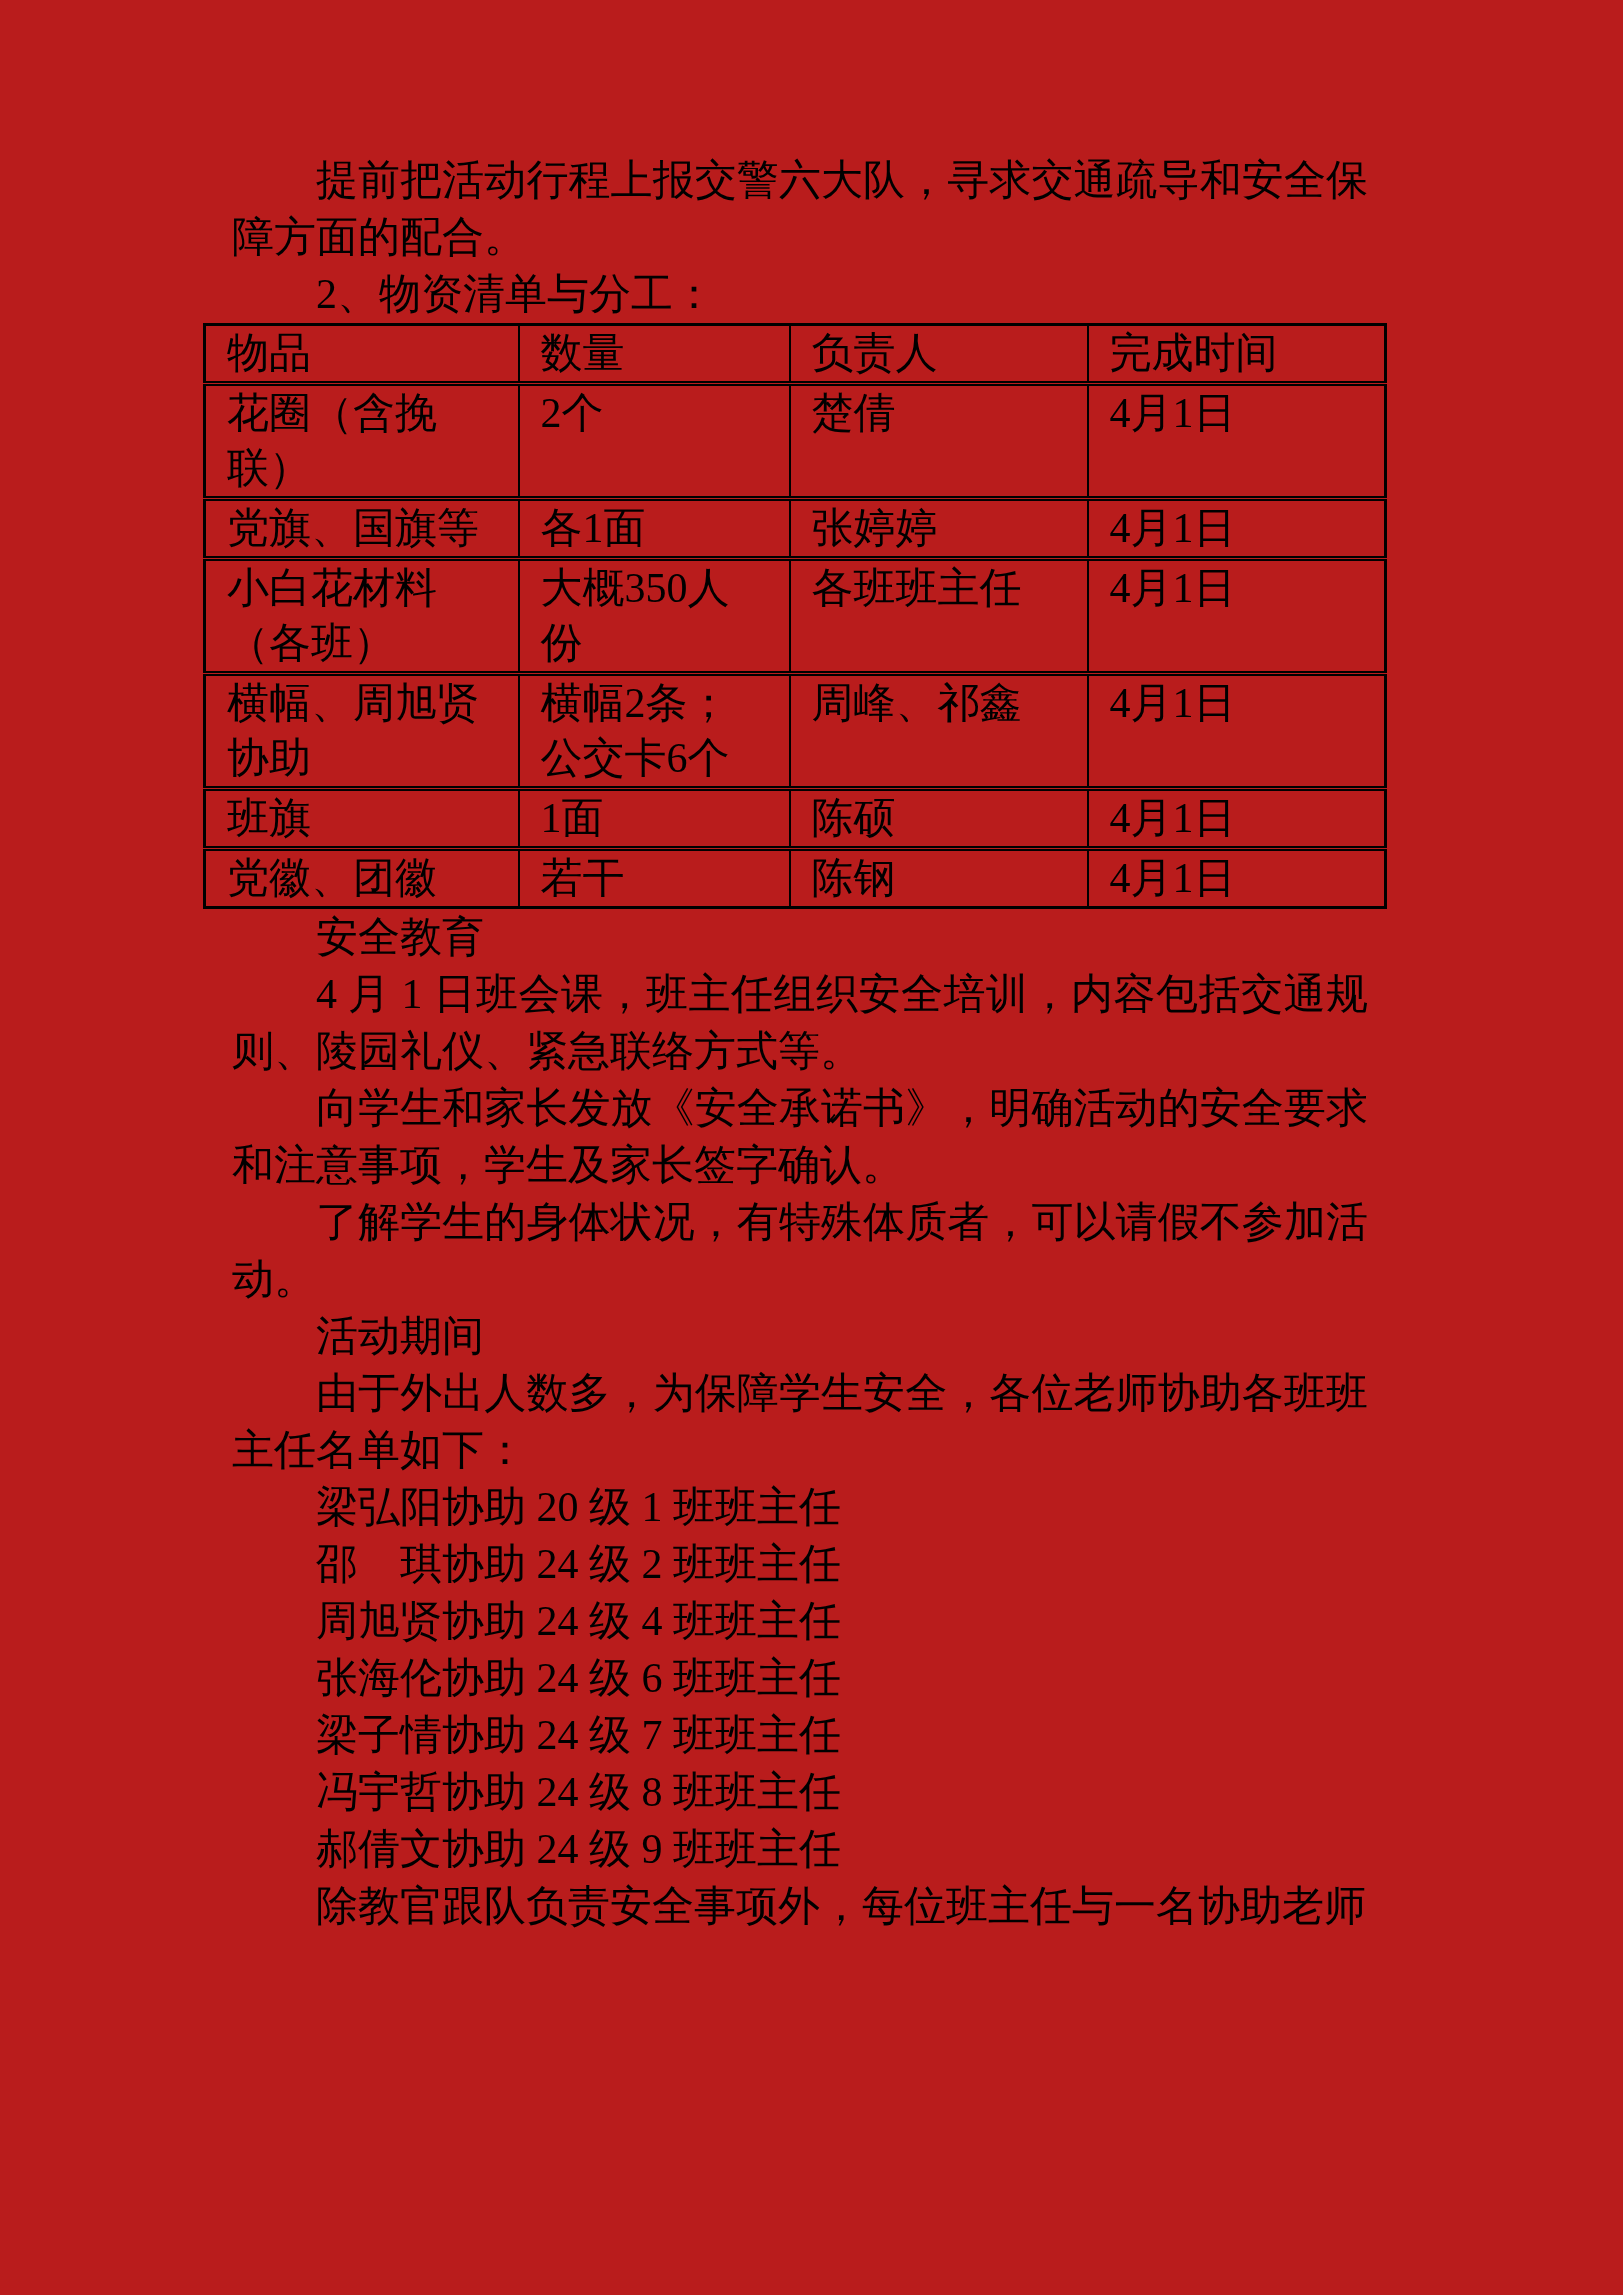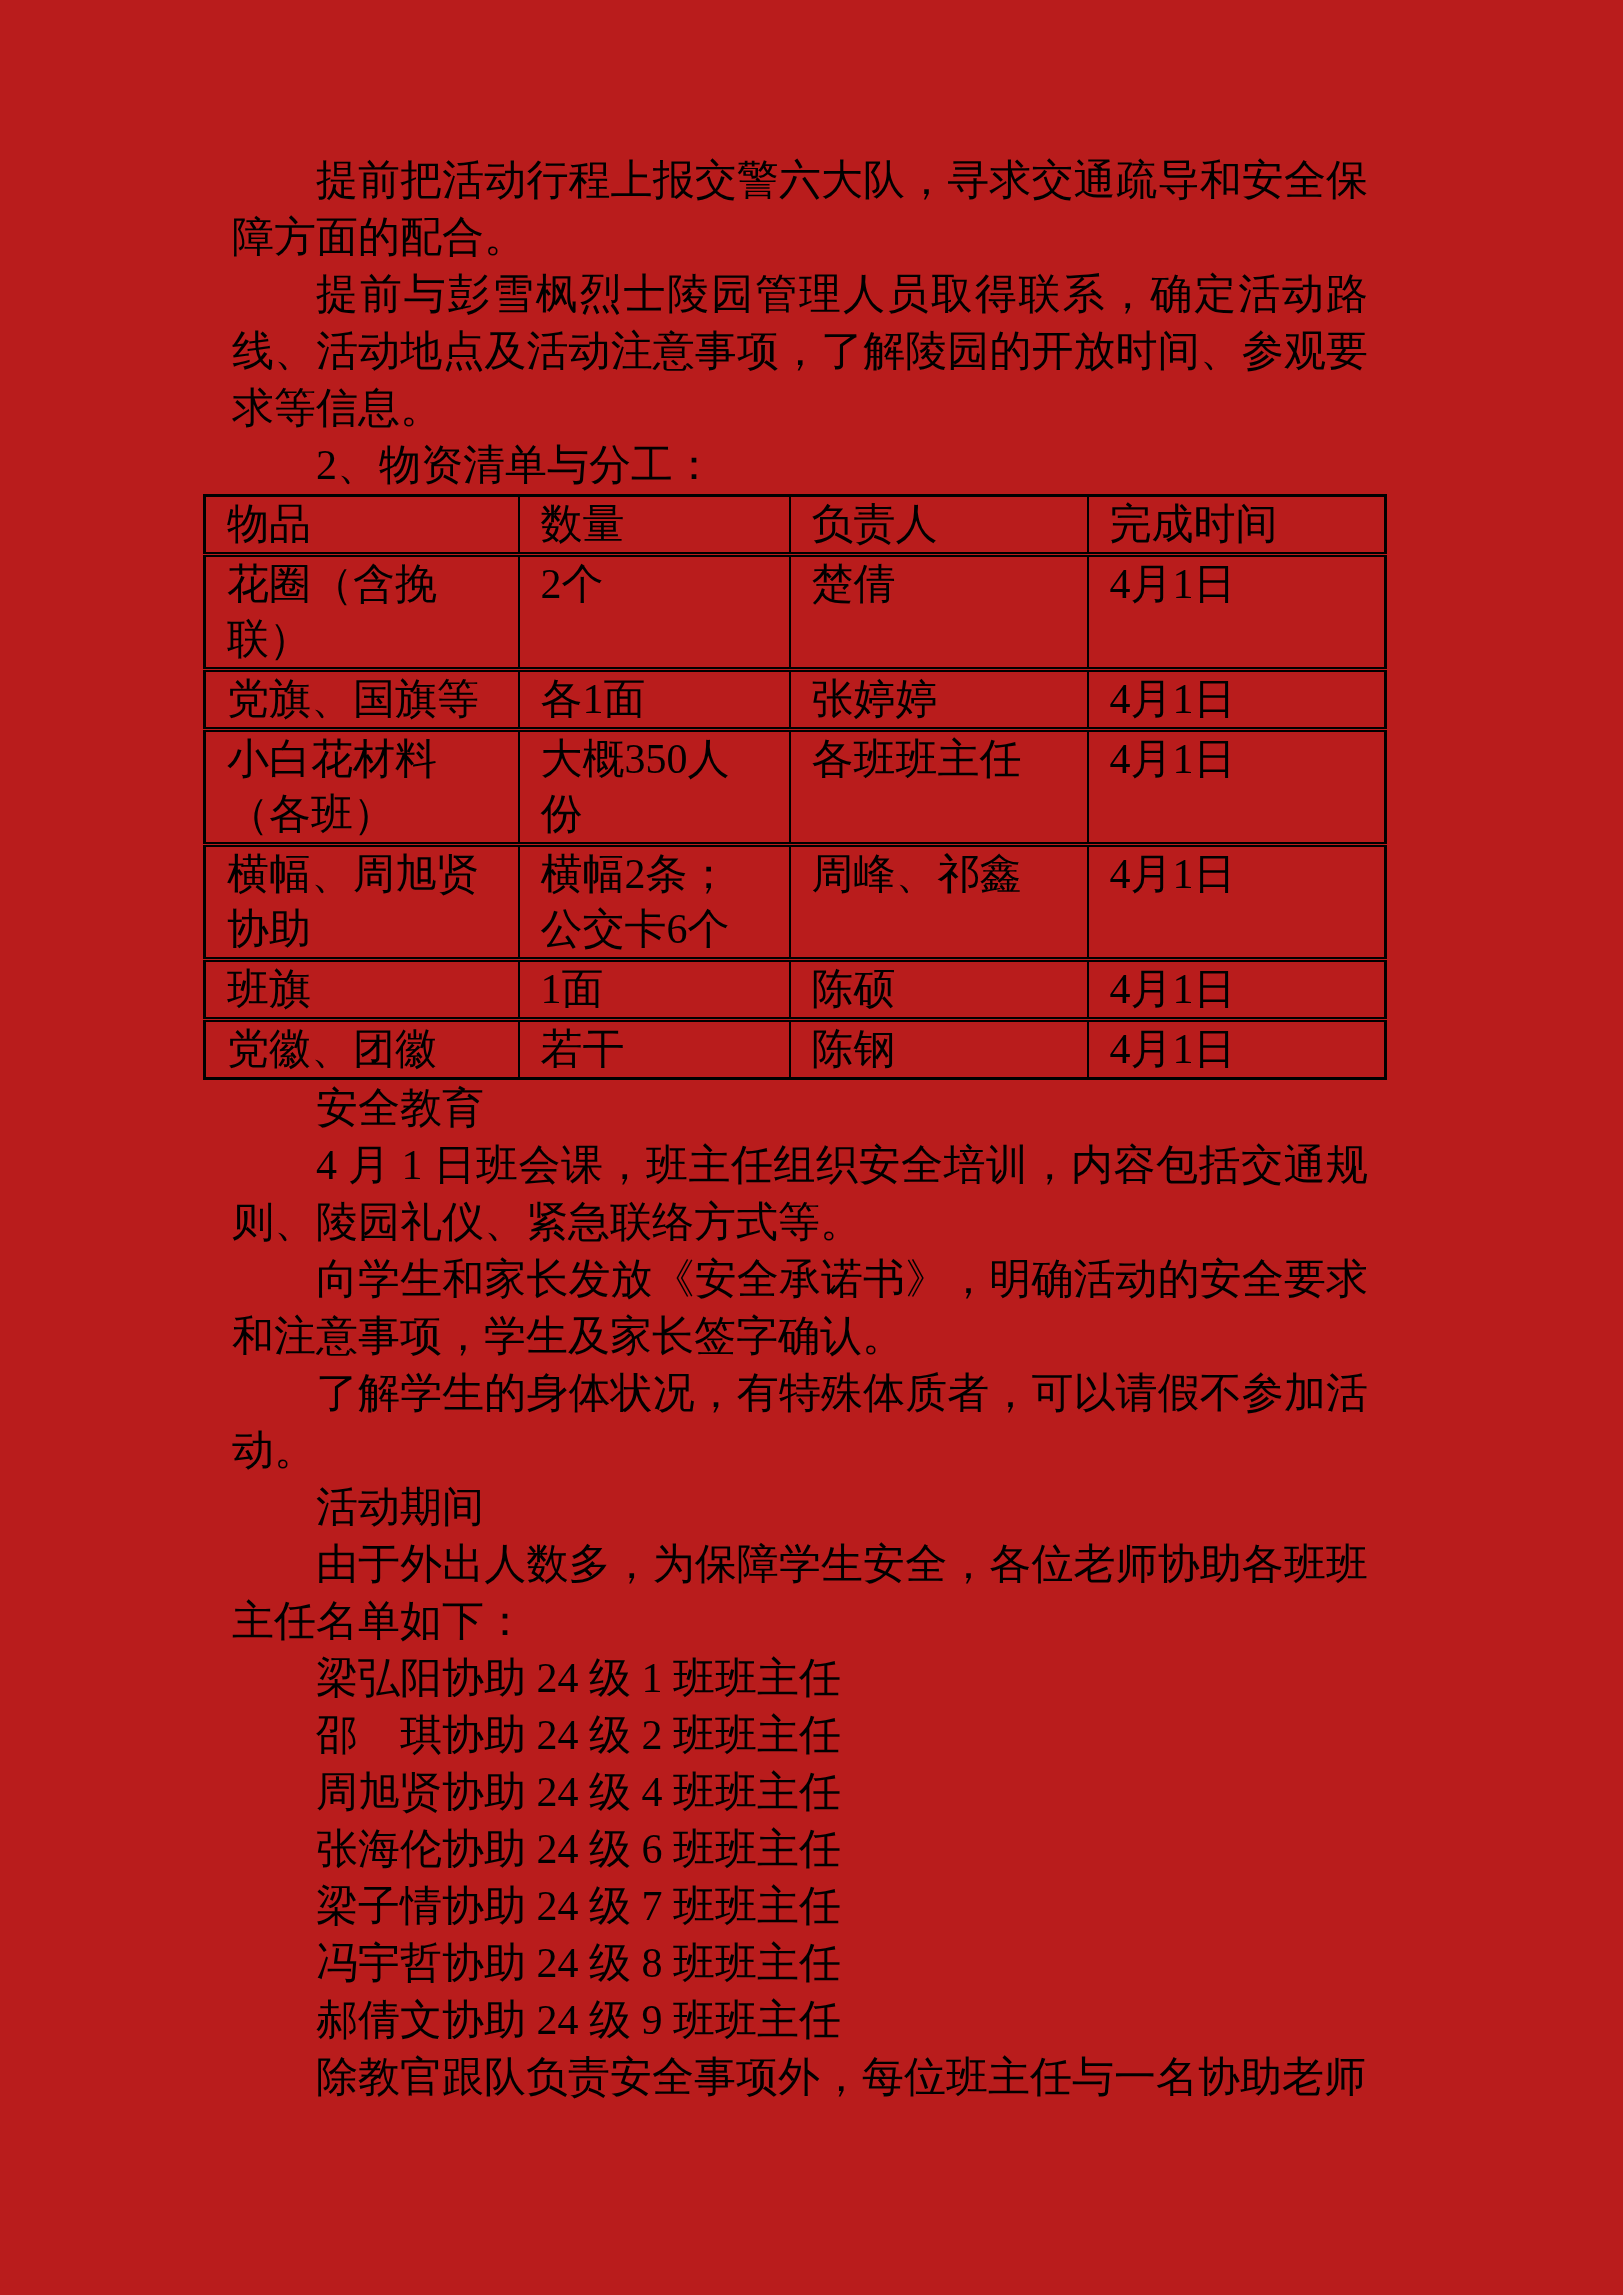--- a/index.html
+++ b/index.html
@@ -55,21 +55,20 @@
   tr.row-1l > * { height: 55px; }
   tr.row-2l > * { height: 110px; }
 </style>
 </head>
 <body>
 
 <div class="page">
   <div class="content">
 
     <p class="para">提前把活动行程上报交警六大队，寻求交通疏导和安全保障方面的配合。</p>
-    <p class="para">提前与彭雪枫烈士陵园管理人员取得联系，确定活动路线、活动地点及活动注意事项，了解陵园的开放时间、参观要求等信息。</p>
     <p class="para">2、物资清单与分工：</p>
 
     <table class="supplies">
       <colgroup>
         <col class="col-item">
           <col class="col-qty">
           <col class="col-owner">
           <col class="col-time">
       </colgroup>
       <tbody>
@@ -117,21 +116,21 @@
       </tr>
     </tbody>
       </table>
 
     <p class="para">安全教育</p>
     <p class="para">4 月 1 日班会课，班主任组织安全培训，内容包括交通规则、陵园礼仪、紧急联络方式等。</p>
     <p class="para">向学生和家长发放《安全承诺书》，明确活动的安全要求和注意事项，学生及家长签字确认。</p>
     <p class="para">了解学生的身体状况，有特殊体质者，可以请假不参加活动。</p>
     <p class="para">活动期间</p>
     <p class="para">由于外出人数多，为保障学生安全，各位老师协助各班班主任名单如下：</p>
-    <p class="para">梁弘阳协助 24 级 1 班班主任</p>
+    <p class="para">梁弘阳协助 20 级 1 班班主任</p>
     <p class="para">邵　琪协助 24 级 2 班班主任</p>
     <p class="para">周旭贤协助 24 级 4 班班主任</p>
     <p class="para">张海伦协助 24 级 6 班班主任</p>
     <p class="para">梁子情协助 24 级 7 班班主任</p>
     <p class="para">冯宇哲协助 24 级 8 班班主任</p>
     <p class="para">郝倩文协助 24 级 9 班班主任</p>
     <p class="para">除教官跟队负责安全事项外，每位班主任与一名协助老师</p>
 
   </div>
 </div>

